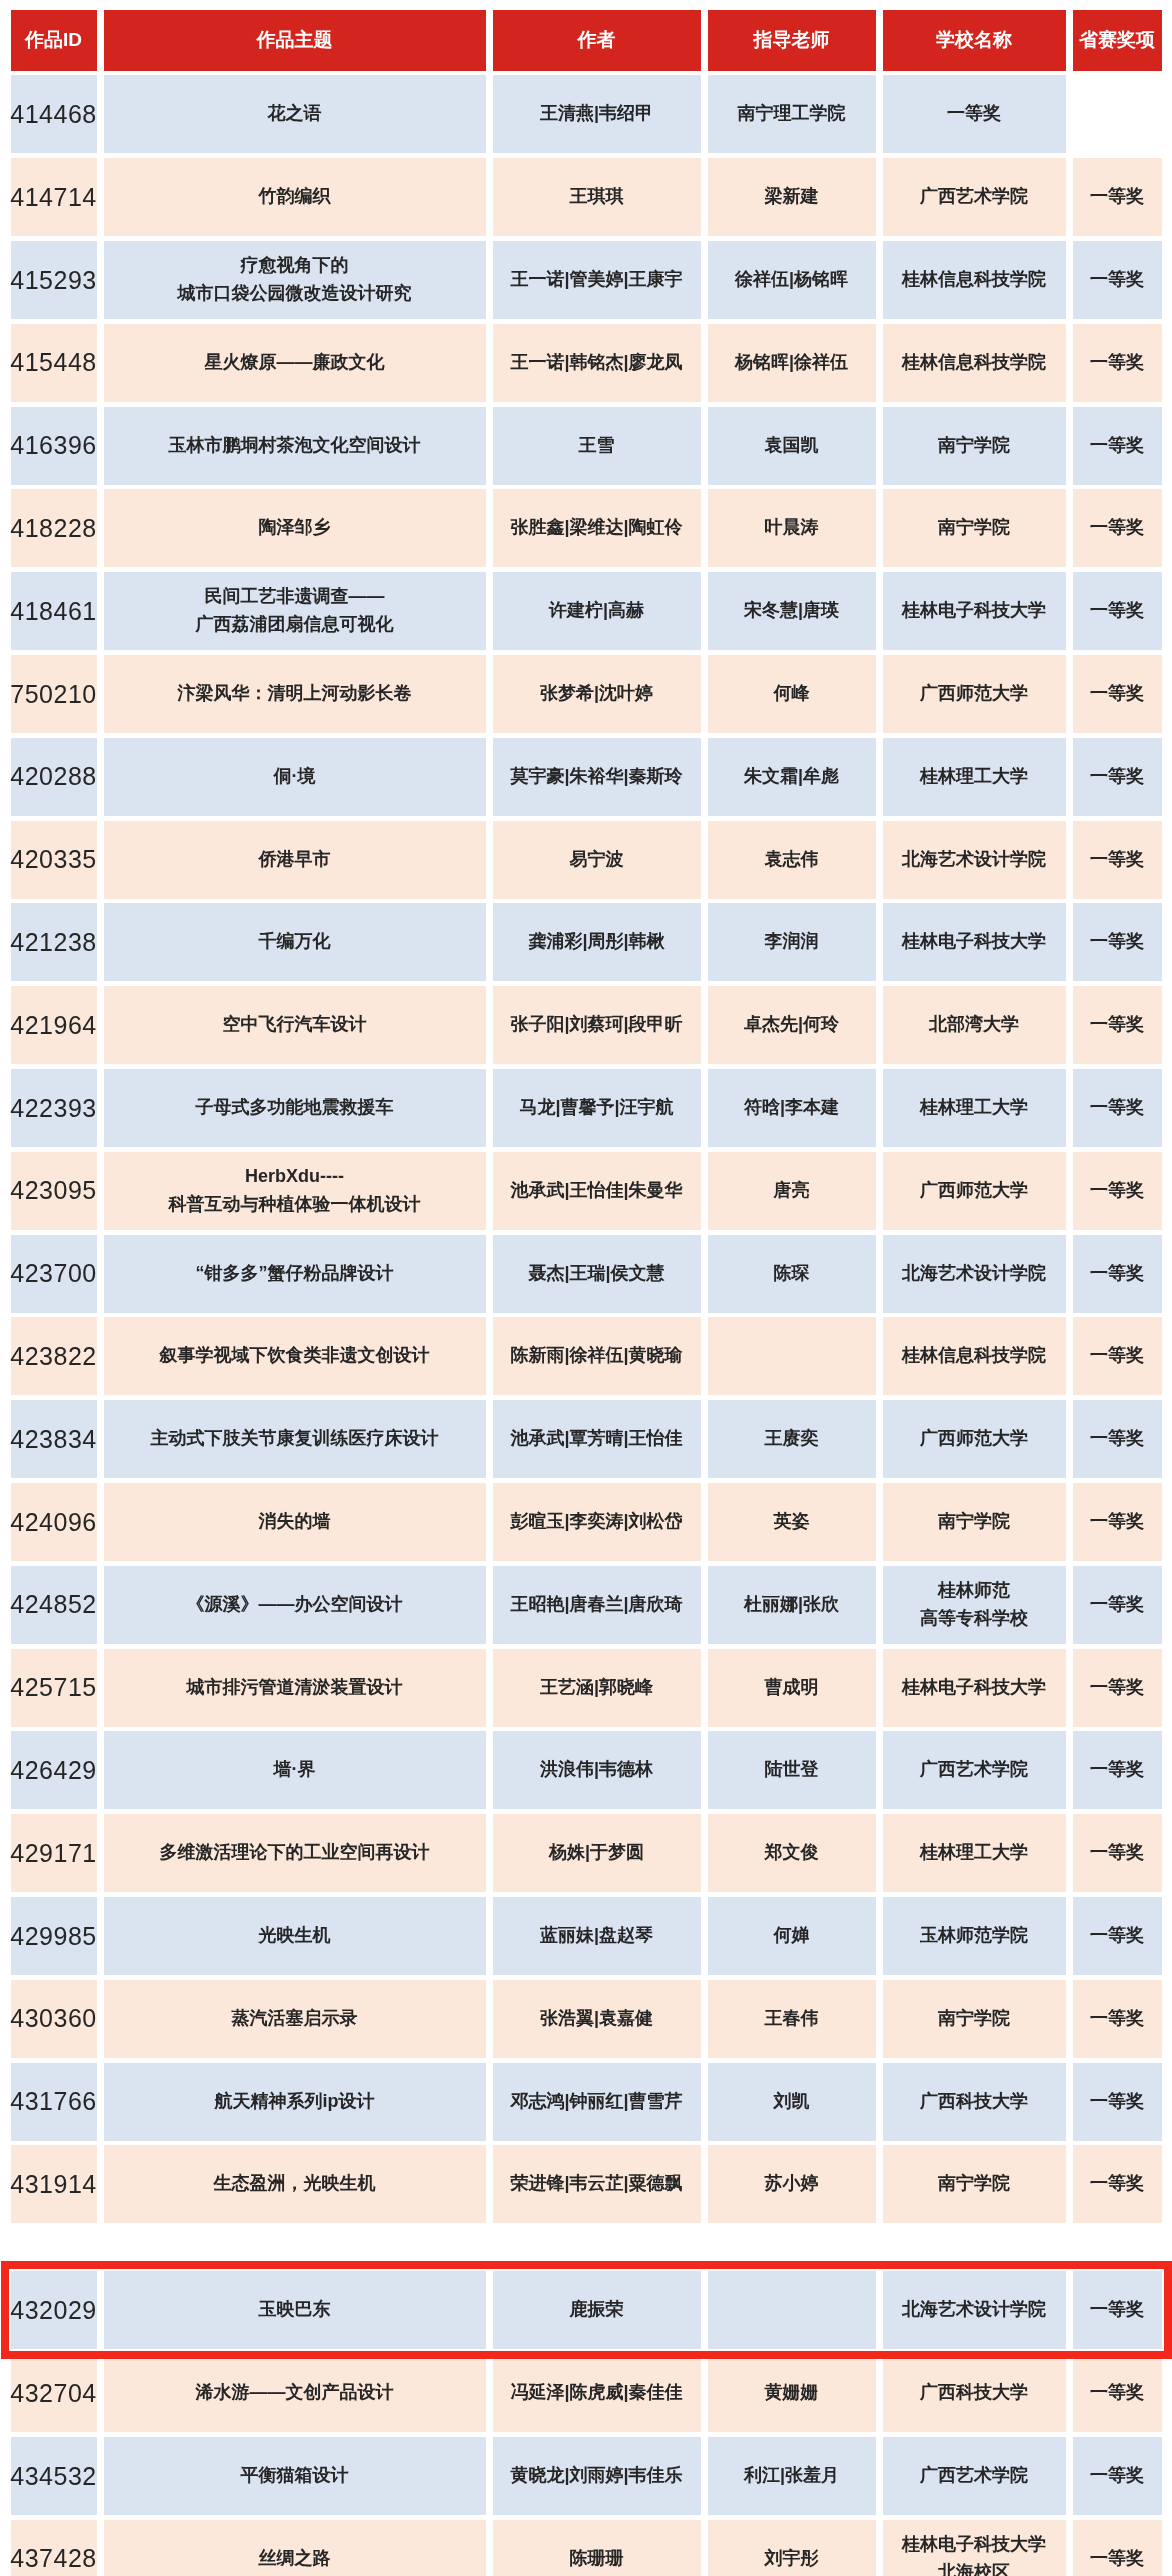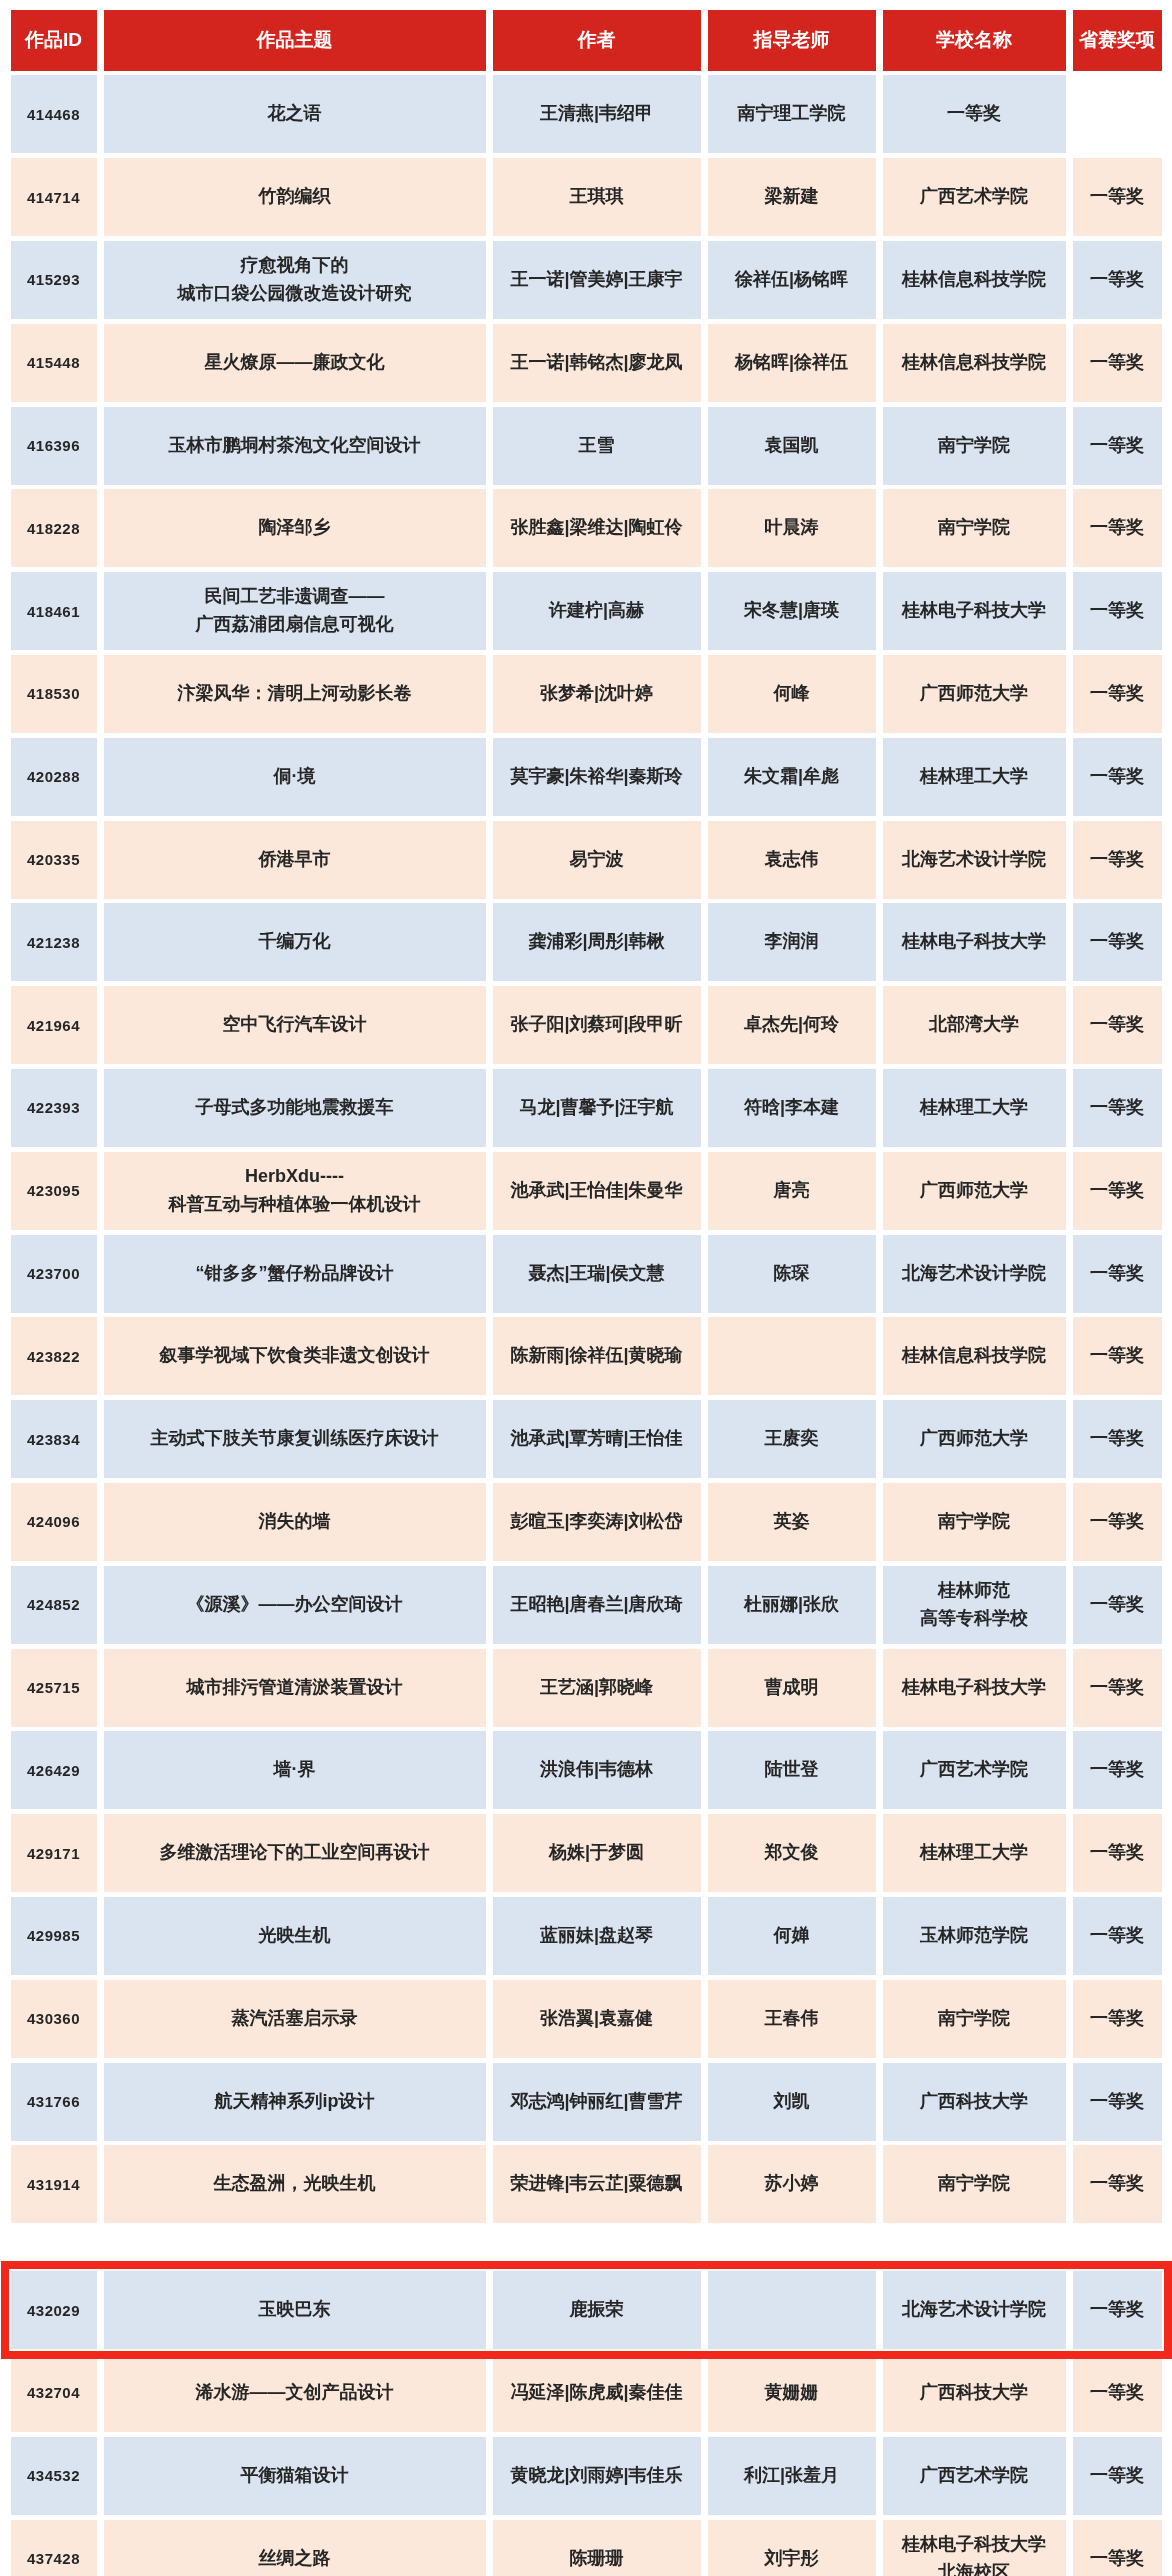--- a/index.html
+++ b/index.html
@@ -41,21 +41,21 @@
   .header .cell{
     background:var(--header-bg);
     color:var(--header-text);
     min-height:61px;
     font-size:19px;
     font-weight:700;
   }
   .row .cell{min-height:78px;}
   .row.even .cell{background:var(--row-blue);}
   .row.odd .cell{background:var(--row-peach);}
-  .cell.id{font-weight:700;font-size:15px;letter-spacing:0.5px;}
+  .cell.id{font-weight:400;font-size:25px;letter-spacing:0.5px;}
   .row.highlight{
     position:relative;
     z-index:2;
     outline:8.6px solid var(--hl);
     outline-offset:2.9px;
     margin-top:48px;
   }
 </style>
 </head>
 <body>
@@ -121,21 +121,21 @@
       <div class="grid row even">
     <div class="cell id">418461</div>
     <div class="cell theme">民间工艺非遗调查——
 广西荔浦团扇信息可视化</div>
     <div class="cell authors">许建柠|高赫</div>
     <div class="cell advisors">宋冬慧|唐瑛</div>
     <div class="cell school">桂林电子科技大学</div>
     <div class="cell award">一等奖</div>
   </div>
       <div class="grid row odd">
-    <div class="cell id">418530</div>
+    <div class="cell id">750210</div>
     <div class="cell theme">汴梁风华：清明上河动影长卷</div>
     <div class="cell authors">张梦希|沈叶婷</div>
     <div class="cell advisors">何峰</div>
     <div class="cell school">广西师范大学</div>
     <div class="cell award">一等奖</div>
   </div>
       <div class="grid row even">
     <div class="cell id">420288</div>
     <div class="cell theme">侗·境</div>
     <div class="cell authors">莫宇豪|朱裕华|秦斯玲</div>

